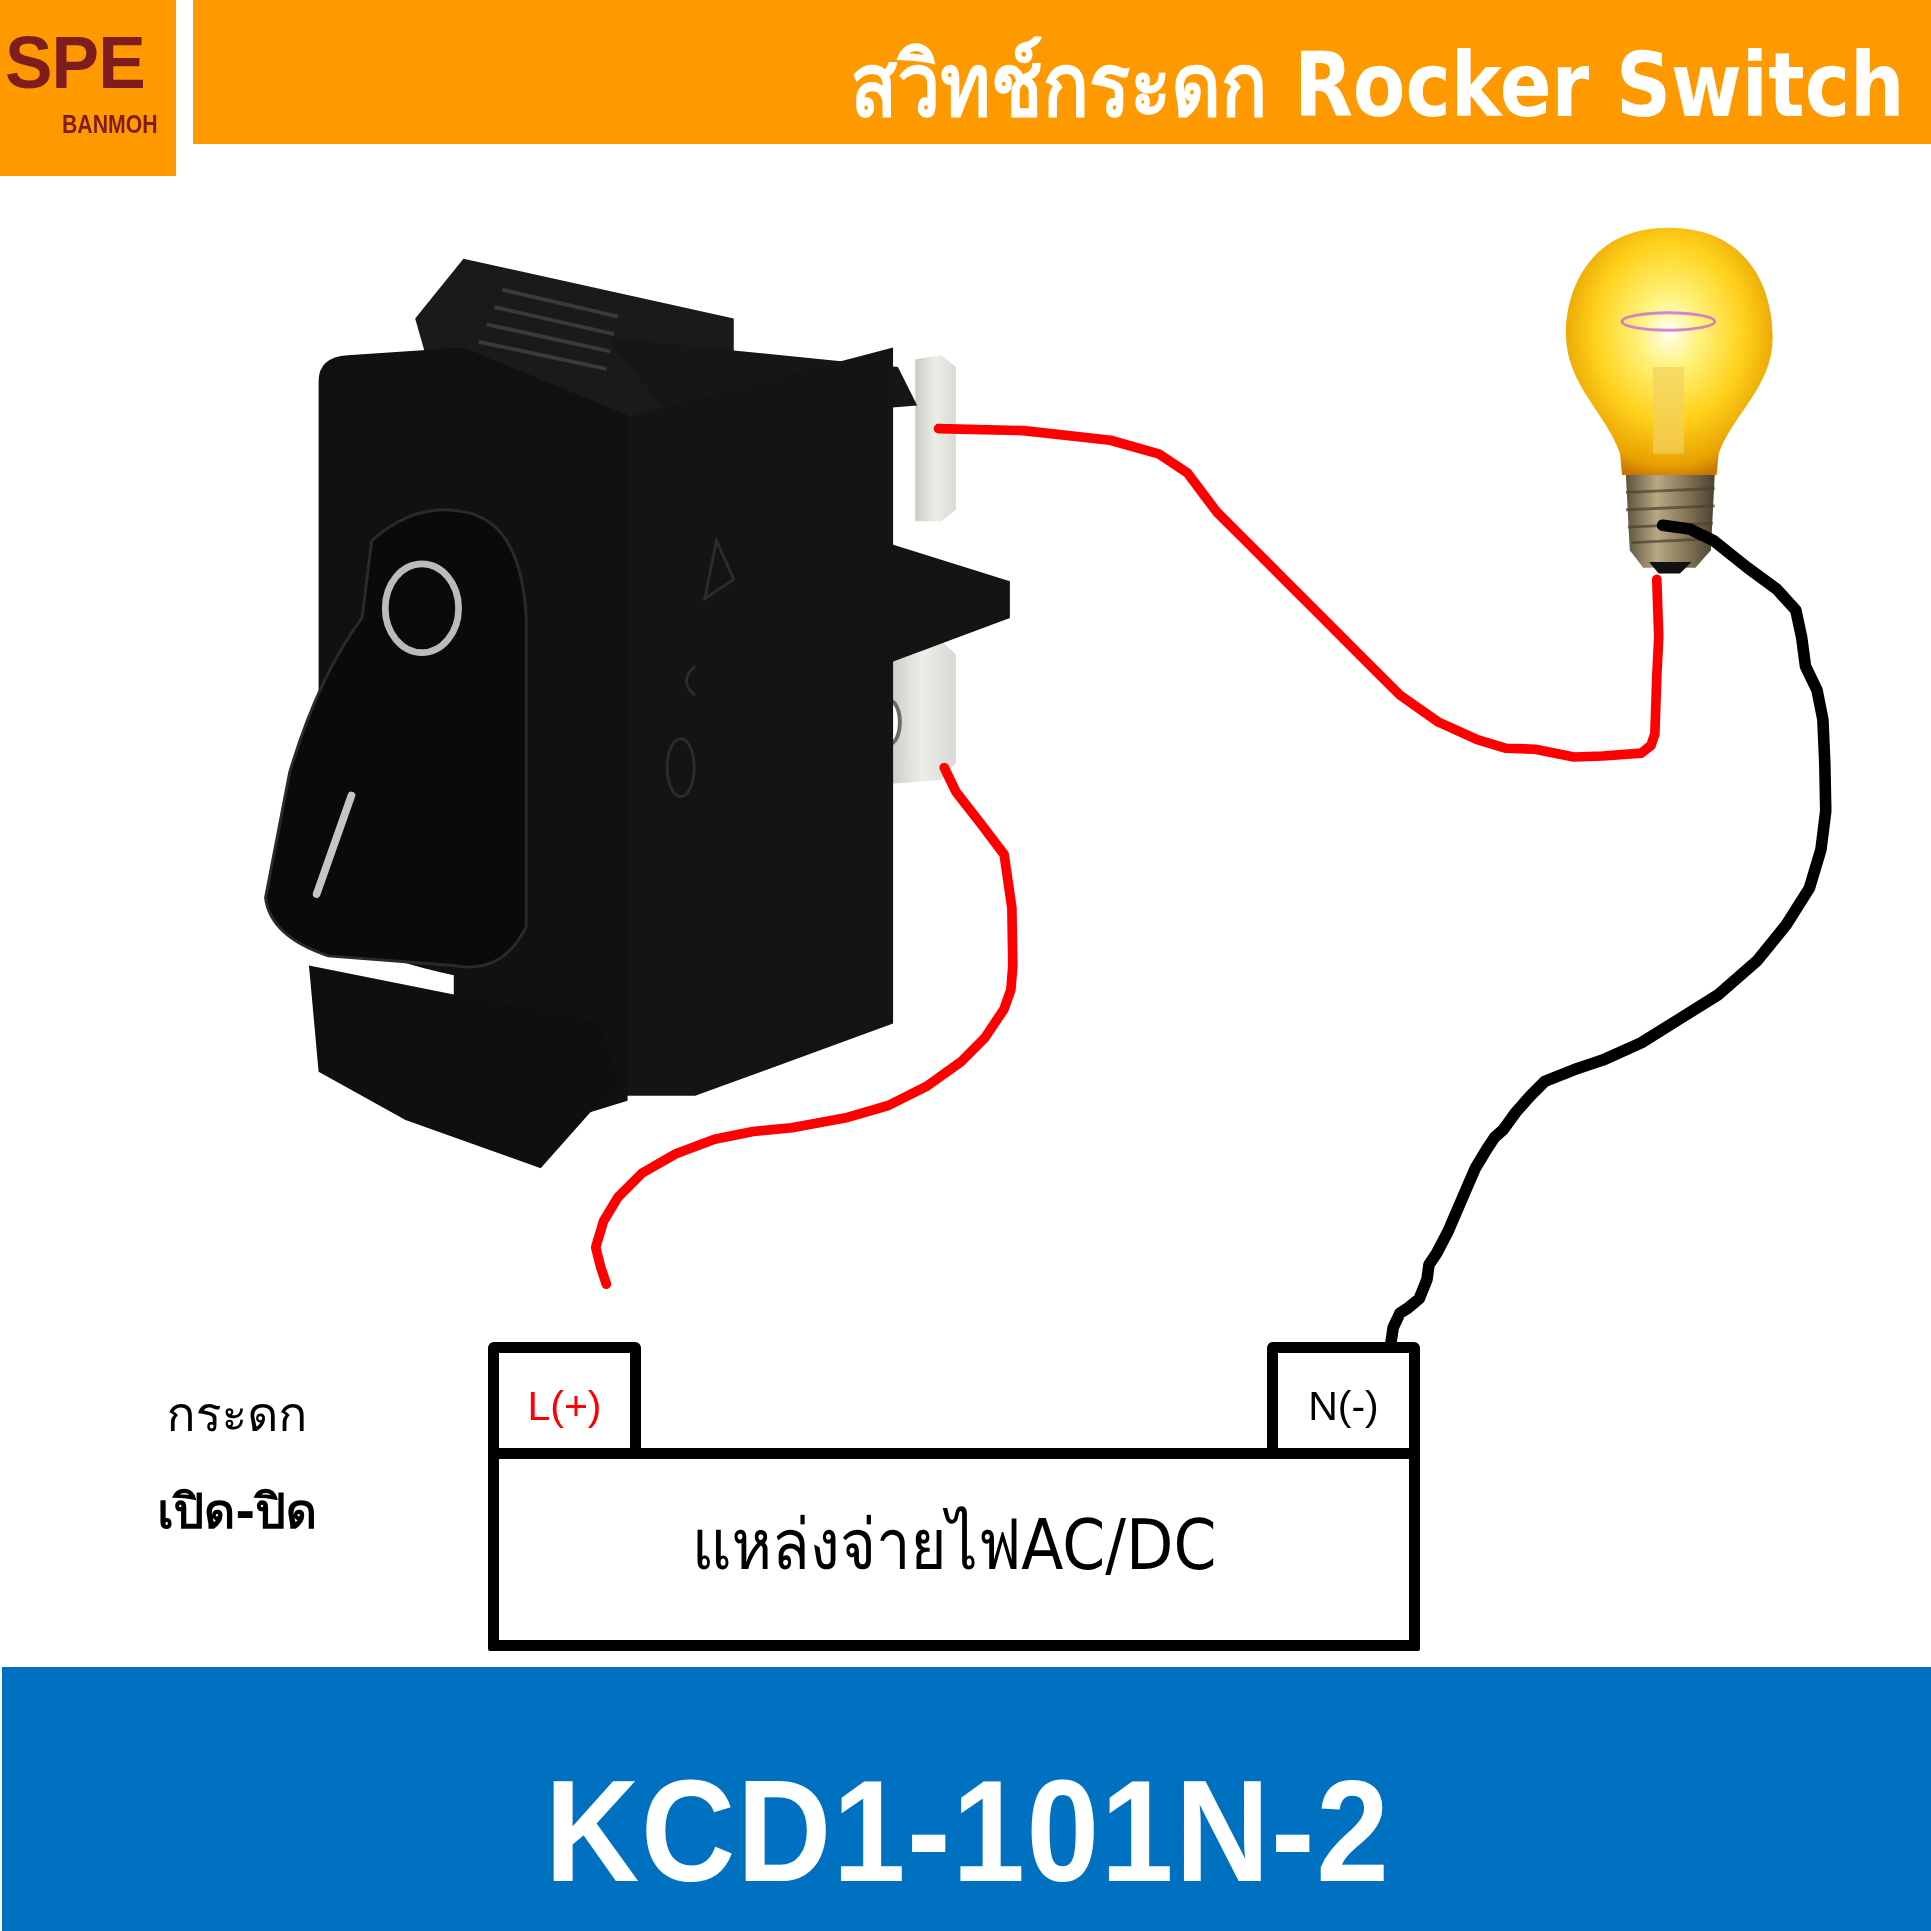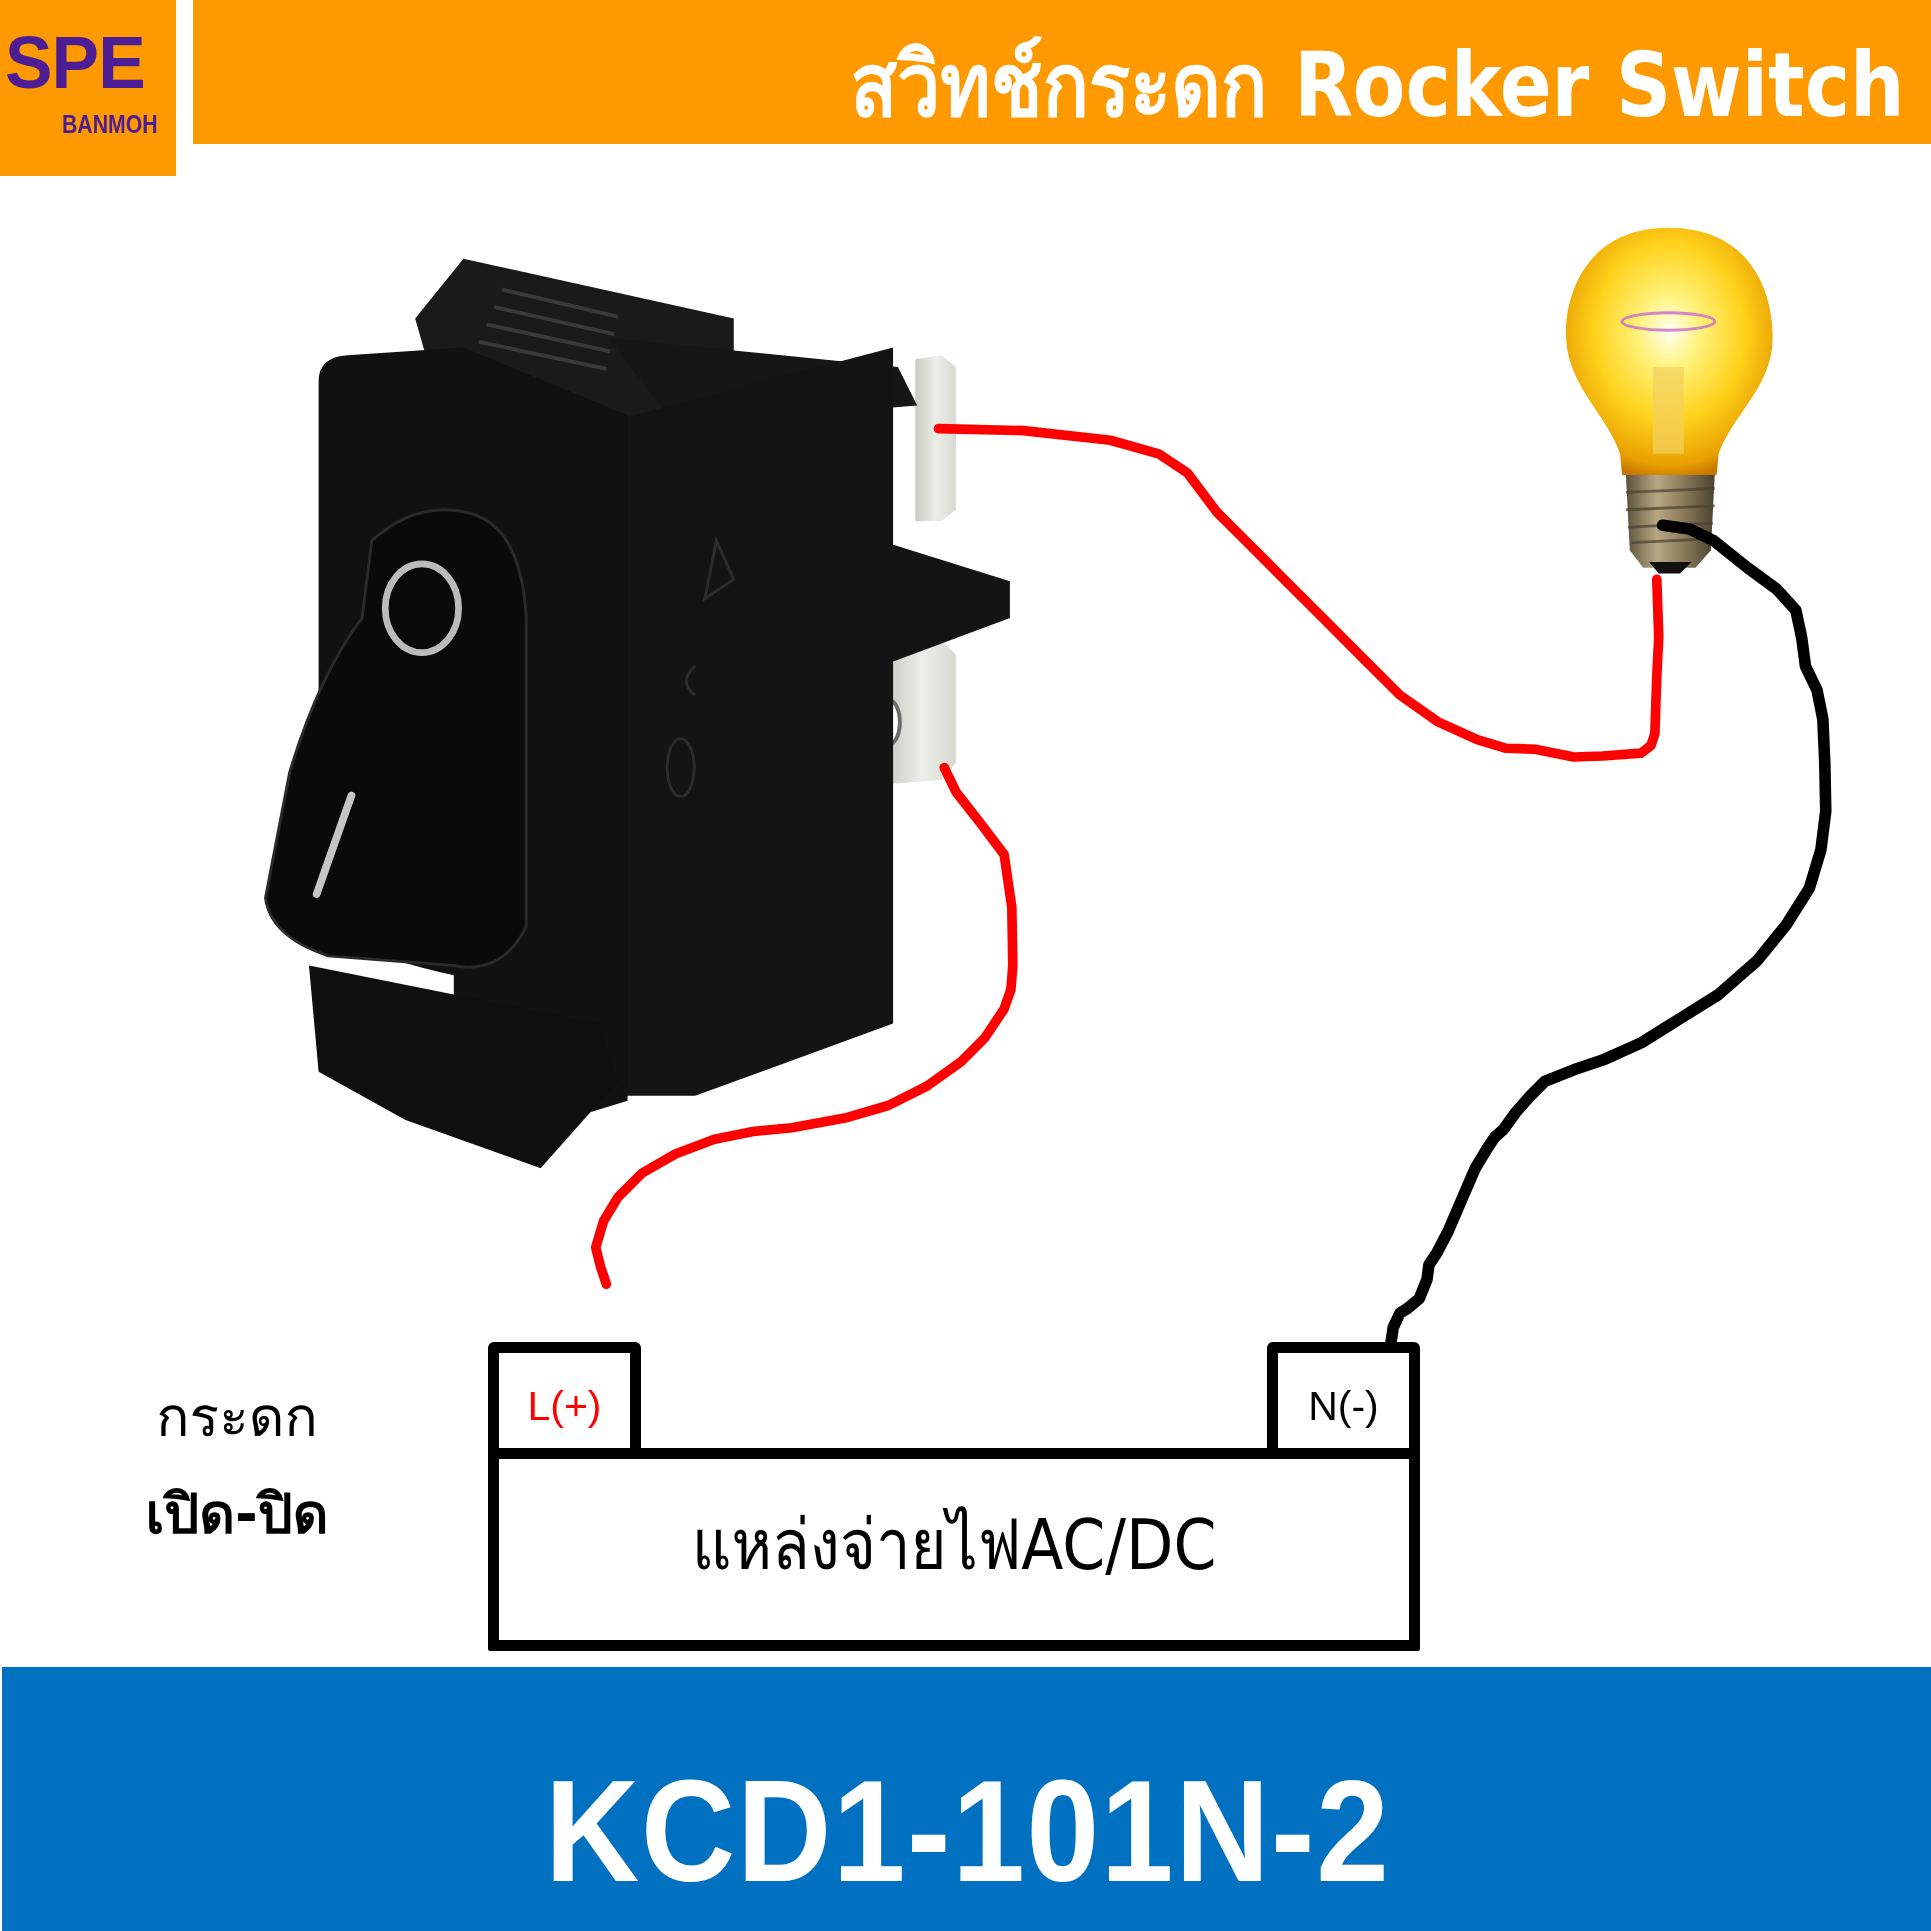--- a/index.html
+++ b/index.html
@@ -1,19 +1,19 @@
 <!DOCTYPE html>
 <html><head>
   <meta charset="utf-8">
   <style>
     html, body { margin: 0; padding: 0; background: #ffffff; }
     body { width: 1931px; height: 1931px; position: relative; overflow: hidden; font-family: "Liberation Sans", sans-serif; }
     .logo-box {
       position: absolute; left: 0; top: 0; width: 176px; height: 176px;
-      background: #FF9900; color: #4c1d95;
+      background: #FF9900; color: #7f1d1d;
     }
     .logo-main {
       position: absolute; left: 4.8px; top: 25px; font-size: 75px; font-weight: 700;
       letter-spacing: -1px; line-height: 1; font-family: "Liberation Sans", sans-serif;
       transform: scaleX(0.95); transform-origin: left top;
     }
     .logo-sub {
       position: absolute; left: 62px; top: 112px; font-size: 25px; font-weight: 700;
       line-height: 1; transform: scaleX(0.85); transform-origin: left top;
     }
@@ -23,21 +23,21 @@
     }
     .header-title {
       position: absolute; right: 27px; top: 37px; color: #ffffff;
       font-size: 89px; font-weight: 700; line-height: 1.1; white-space: nowrap;
       font-family: "DejaVu Sans", sans-serif;
       transform: scaleX(0.86); transform-origin: right top;
     }
     .diagram { position: absolute; left: 0; top: 0; width: 1931px; height: 1931px; }
     .side-label {
       position: absolute; width: 290px; left: 92px; text-align: center;
-      font-size: 55px; color: #000; font-family: "DejaVu Sans", sans-serif; line-height: 1;
+      font-size: 48px; color: #000; font-family: "DejaVu Sans", sans-serif; line-height: 1;
     }
     .terminal {
       position: absolute; box-sizing: border-box; border: 11.6px solid #000;
       border-radius: 5.8px; background: #fff; display: flex; align-items: center; justify-content: center;
       font-size: 41px; font-family: "Liberation Sans", sans-serif;
     }
     .psu-box {
       position: absolute; box-sizing: border-box; border: 11.6px solid #000; border-radius: 2px;
       background: #fff; display: flex; align-items: center; justify-content: center;
     }

